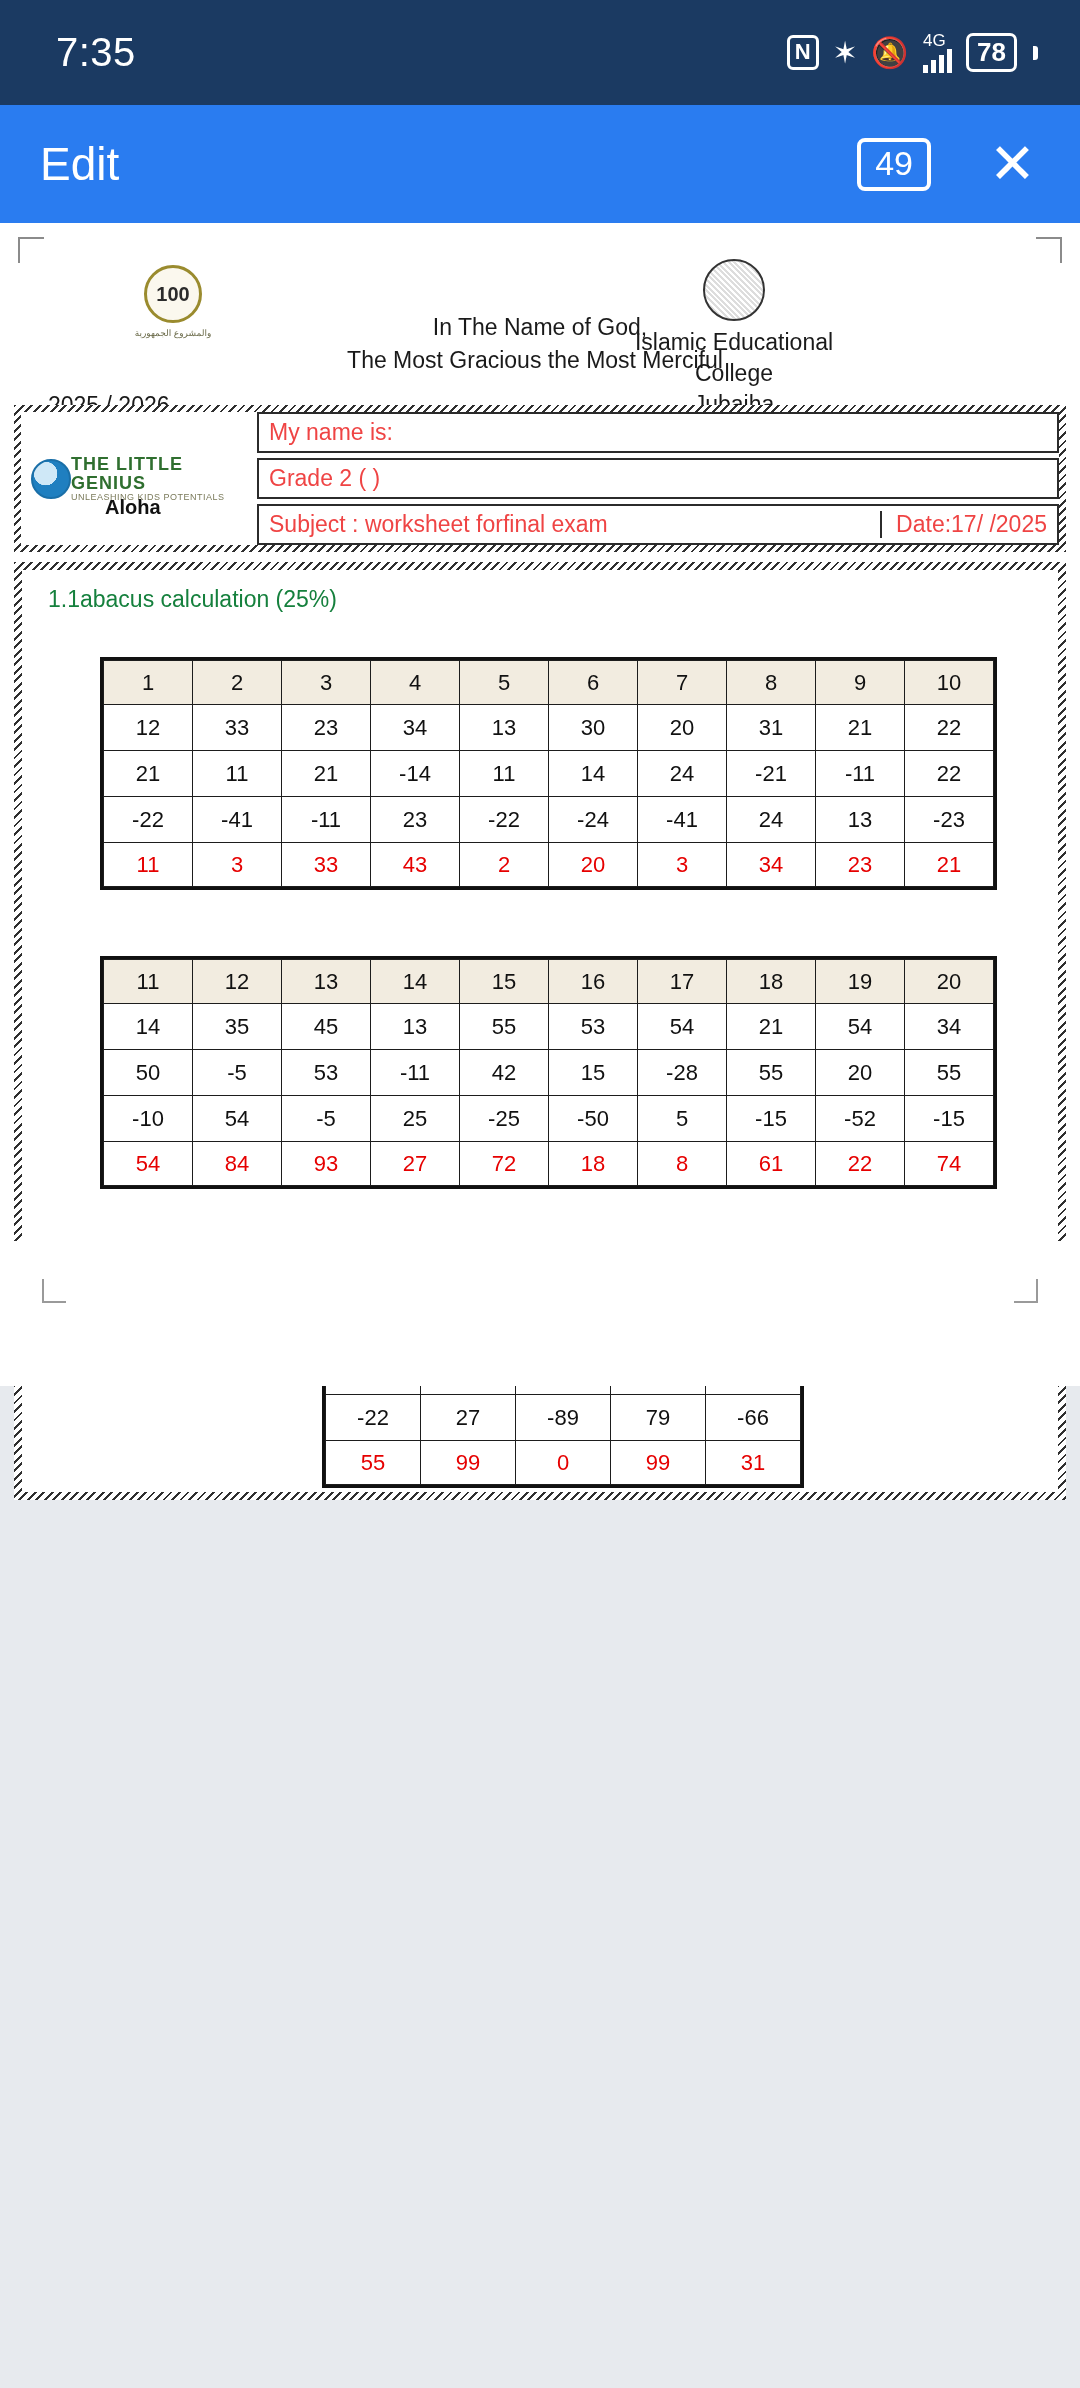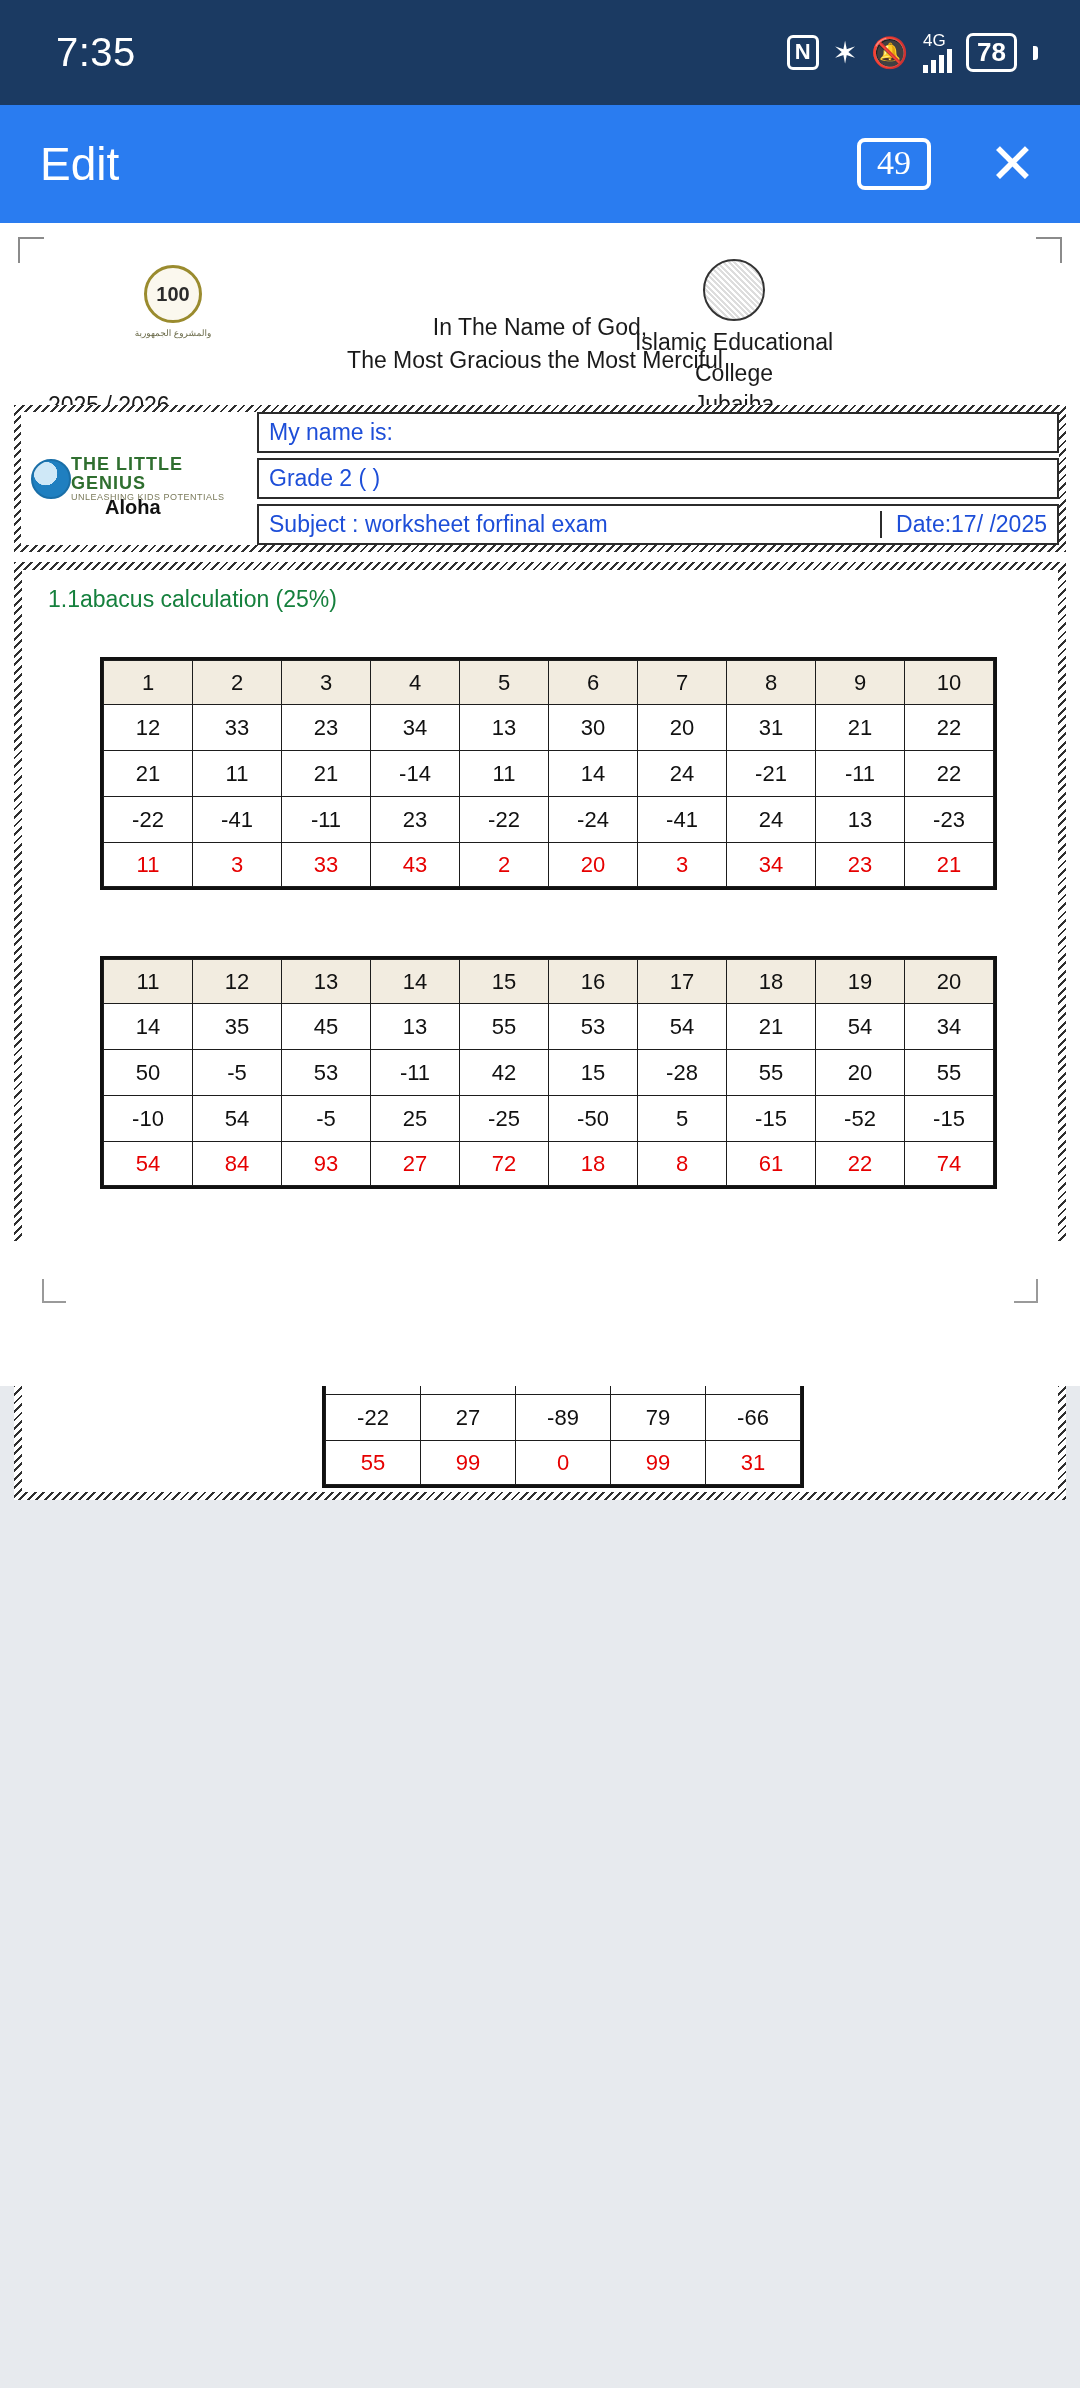--- a/index.html
+++ b/index.html
@@ -43,21 +43,21 @@
   
   .appbar {
     height: 118px;
     background: #2a7cf0;
     color: #fff;
     display: flex; align-items: center;
     padding: 0 44px 0 40px;
     position: relative;
   }
   .appbar-title { font-size: 46px; }
-  .appbar-right { margin-left: auto; display: flex; align-items: center; gap: 58px; font-family: Liberation Serif, serif; }
+  .appbar-right { margin-left: auto; display: flex; align-items: center; gap: 58px; }
   .page-badge {
     border: 4px solid #fff; border-radius: 8px;
     font-size: 34px; padding: 2px 10px 4px 10px; min-width: 74px; text-align: center;
   }
   .close-x { font-size: 56px; font-weight: 300; line-height: 1; }
 
   
   .doc-scroll { height: 2165px; background: #e7eaee; position: relative; }
   .page {
     background: #ffffff;
@@ -121,21 +121,21 @@
     border: 2px solid #1a6fa8; flex: none;
   }
   .logo-txt { line-height: 1.05; }
   .logo-txt .a { font-size: 18px; letter-spacing: 1px; color: #2f6f2f; font-weight: bold; }
   .logo-txt .b { font-size: 9px; letter-spacing: .5px; color: #7a7a5a; }
   .aloha { position: absolute; left: 84px; bottom: 26px; font-size: 20px; font-weight: bold; color: #111; }
   .fields { flex: 1; }
   .frow {
     border: 2px solid #2b2b2b;
     padding: 5px 10px;
-    font-size: 23px; color: #1d4ed8;
+    font-size: 23px; color: #ef4444;
     display: flex; align-items: flex-end;
     margin-bottom: 5px;
     background: #fff;
   }
   .frow:last-child { margin-bottom: 0; }
   .frow .date-part { margin-left: auto; display: flex; gap: 0; }
   .date-box { border-left: 2px solid #2b2b2b; padding-left: 14px; margin-left: 12px; }
 
   
   .qframe { margin: 10px 14px 0 14px; padding: 8px; }

